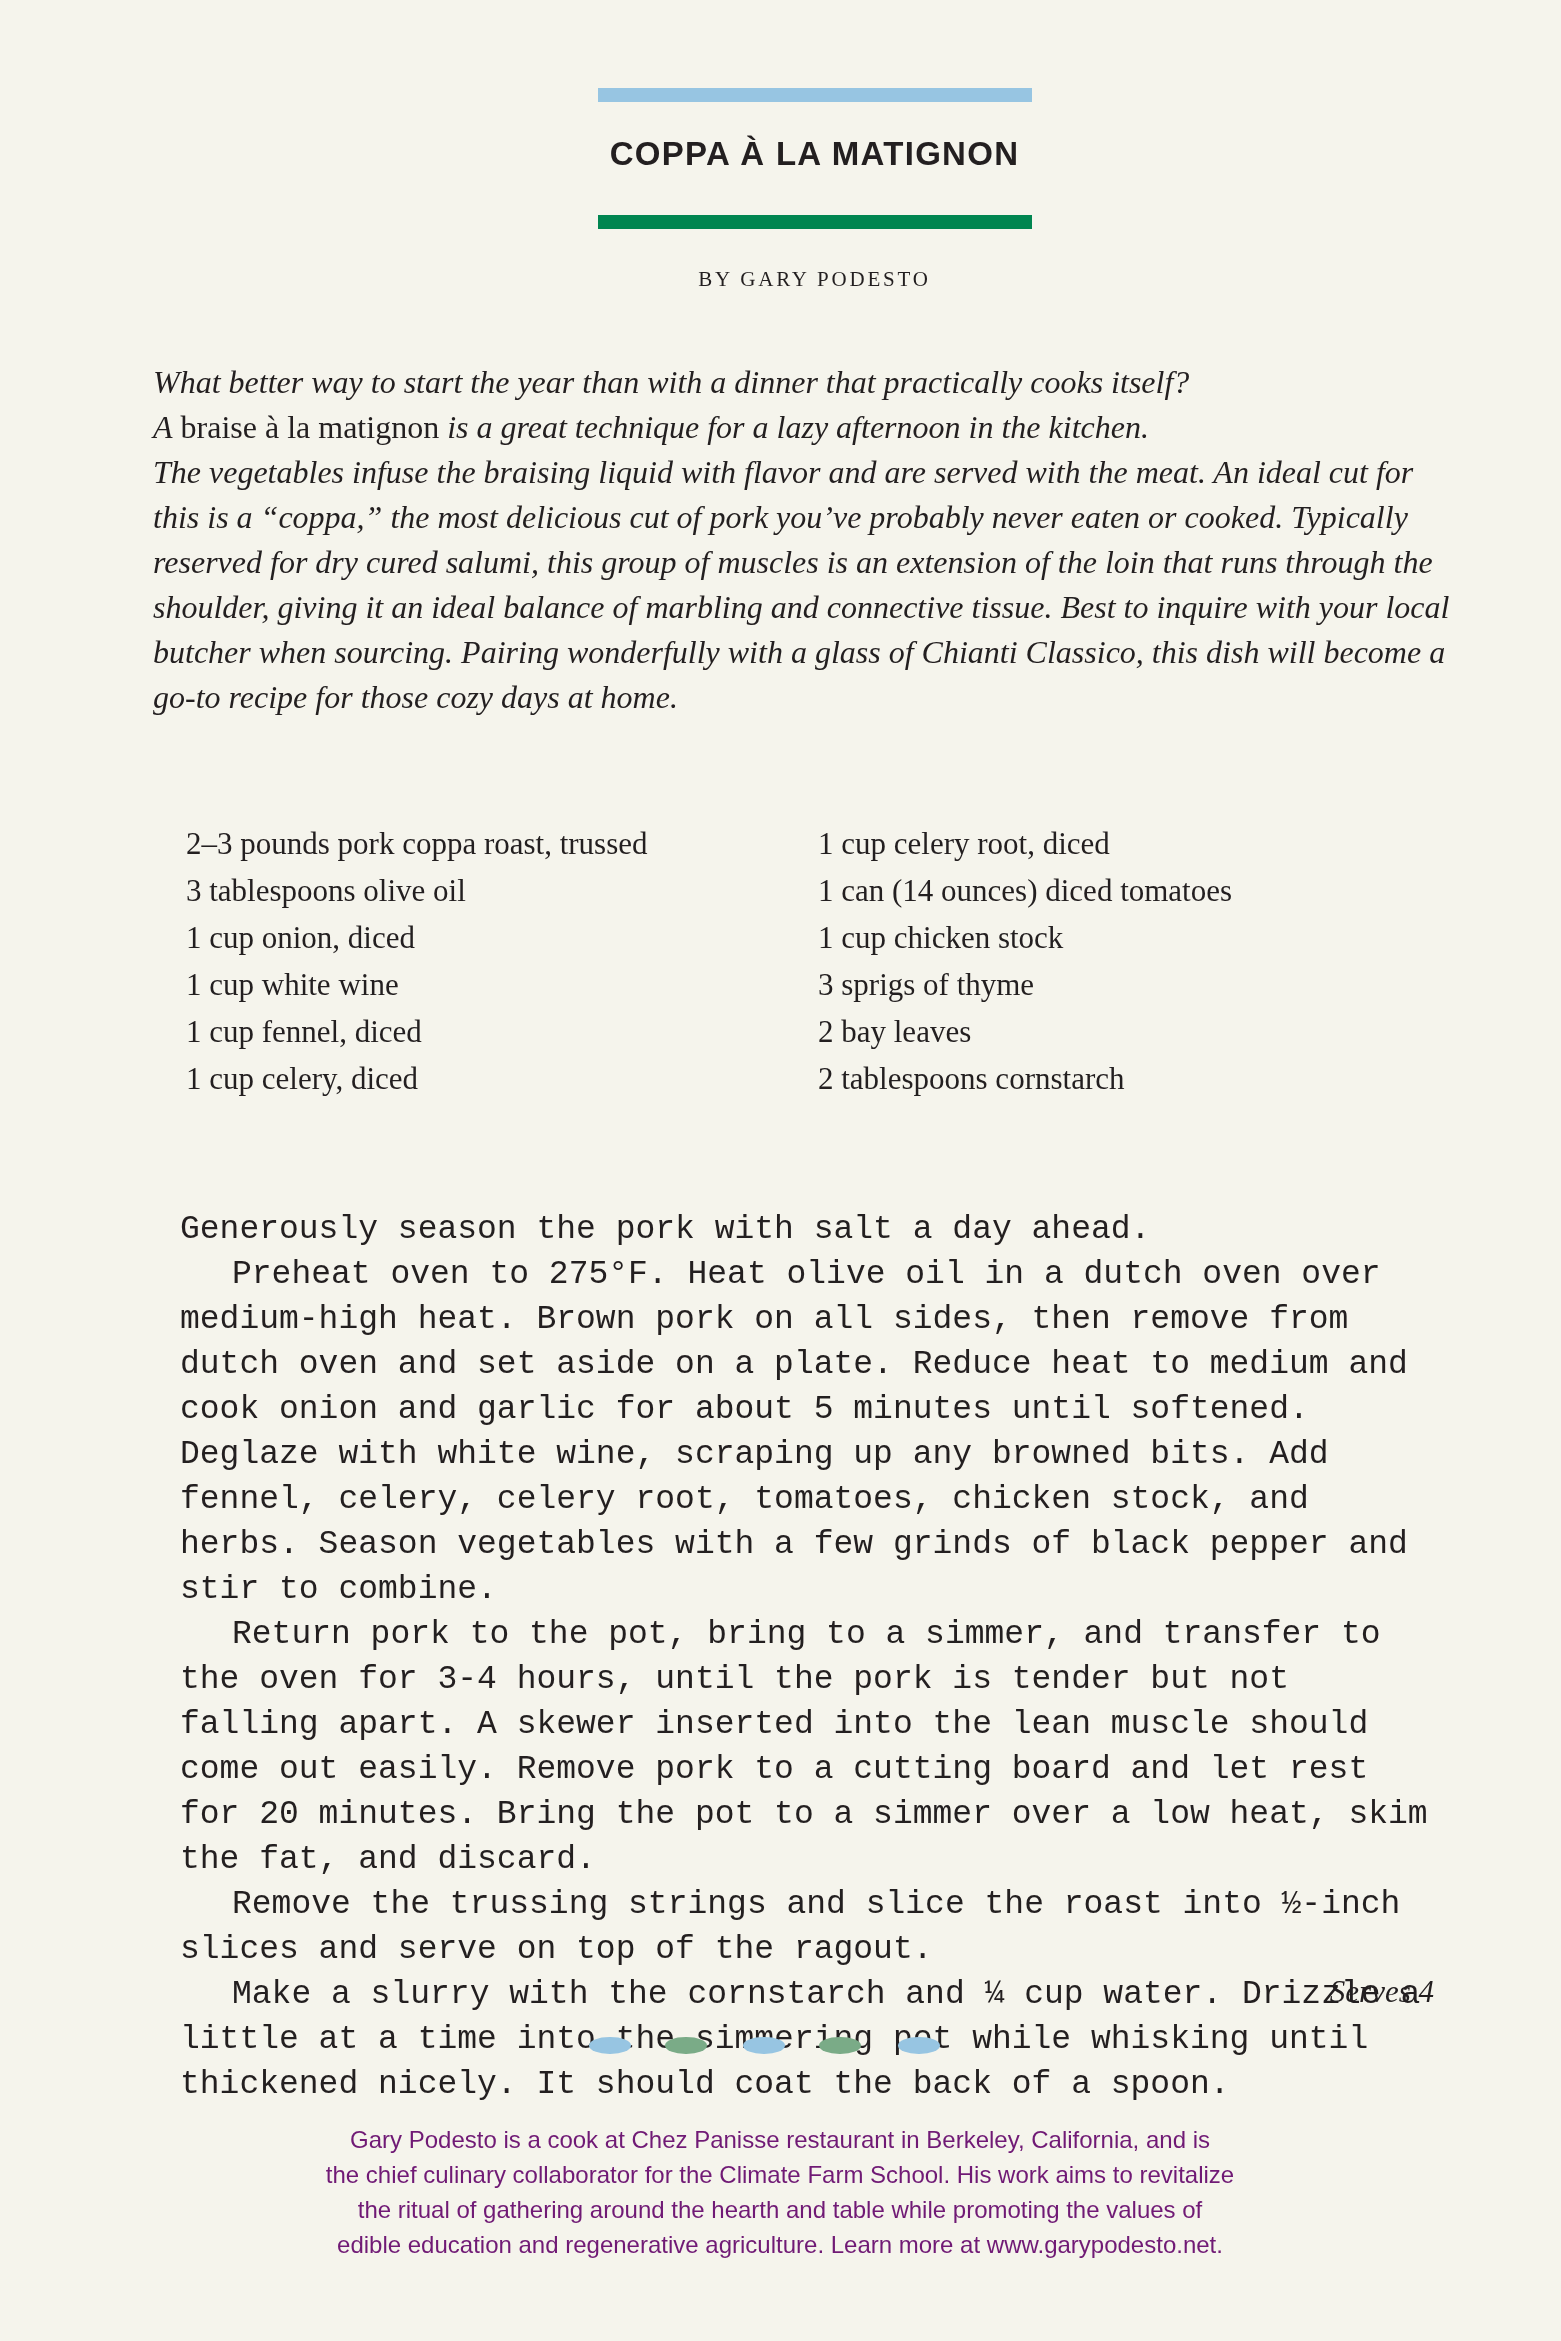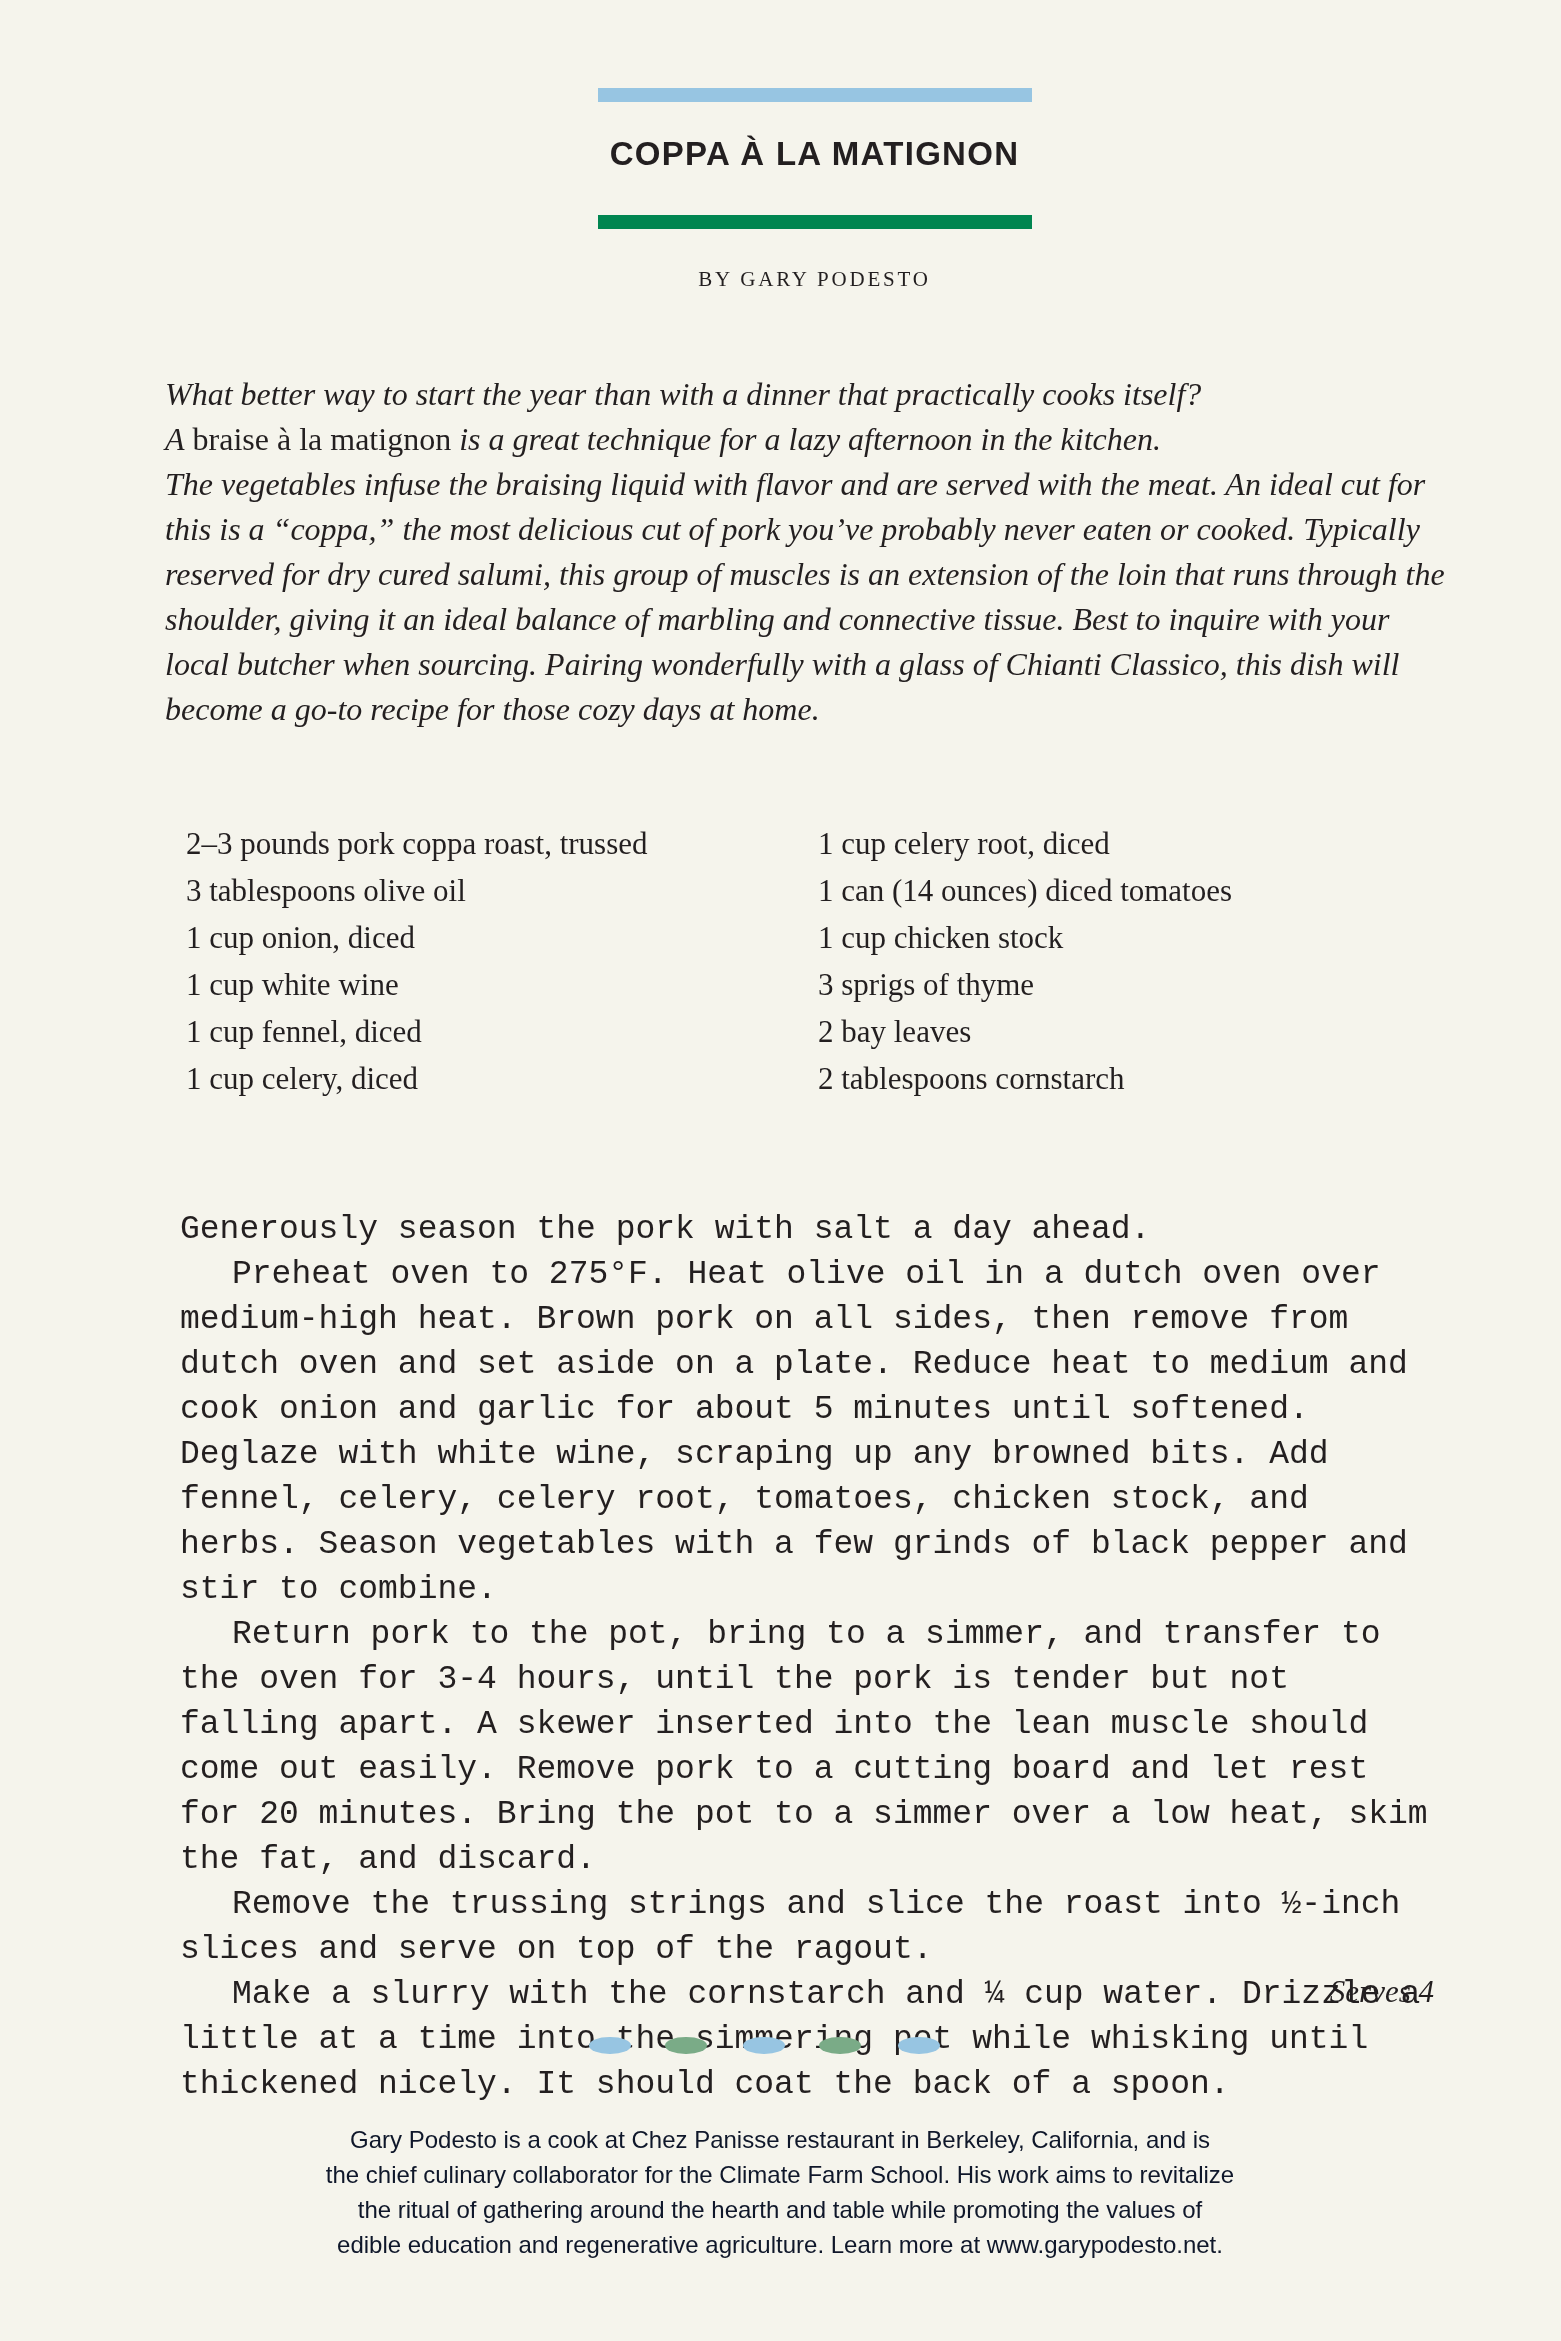--- a/index.html
+++ b/index.html
@@ -4,33 +4,33 @@
 <style>
   html, body { margin:0; padding:0; }
   body { width:1561px; height:2342px; background:#f5f4ec; position:relative; overflow:hidden; color:#231f20; }
   .bar { position:absolute; left:598px; width:434px; height:14px; }
   .bar-blue { top:88px; background:#97c5e2; }
   .bar-green { top:215px; background:#008550; }
   .title { position:absolute; top:135px; left:0; width:1629px; text-align:center; font-family:"Liberation Sans", sans-serif; font-weight:bold; font-size:33px; letter-spacing:1.3px; color:#231f20; }
   .byline { position:absolute; top:267px; left:0; width:1629px; text-align:center; font-family:"Liberation Serif", serif; font-size:21px; letter-spacing:2.8px; color:#231f20; }
   .intro { position:absolute; top:356px; left:149px; width:1318px; font-family:"Liberation Serif", serif; font-style:italic; font-size:32px; line-height:45px; color:#231f20; }
   .intro .roman { font-style:normal; }
-  .intro p { margin:16px; }
+  .intro p { margin:4px; }
   .ingredients { position:absolute; top:820px; left:186px; width:1214px; font-family:"Liberation Serif", serif; font-size:31px; line-height:47px; }
   .col { position:absolute; top:0; }
   .col1 { left:0; }
   .col2 { left:632px; }
   .col div { white-space:nowrap; }
   .method { position:absolute; top:1207px; left:180px; width:1259px; font-family:Liberation Mono, monospace; font-size:33px; line-height:45px; }
   .method p { margin:0; text-indent:52px; }
   .method p.first { text-indent:0; }
   .serves { position:absolute; top:1974px; right:127px; font-family:"Liberation Serif", serif; font-style:italic; font-size:31px; }
   .dots { position:absolute; top:2037px; left:589px; width:347px; height:19px; }
   .dot { position:absolute; top:0; width:42px; height:17.3px; border-radius:50%; }
-  .footer { position:absolute; top:2122px; left:173px; width:1214px; text-align:center; font-family:"Liberation Sans", sans-serif; font-size:24px; line-height:35px; color:#0f172a; }
+  .footer { position:absolute; top:2122px; left:173px; width:1214px; text-align:center; font-family:"Liberation Sans", sans-serif; font-size:24px; line-height:35px; color:#701a75; }
   .footer div { white-space:nowrap; }
 </style>
 </head>
 <body>
 
 <div class="bar bar-blue" style="background: rgb(151, 197, 226);"></div>
 <div class="title">COPPA À LA MATIGNON</div>
 <div class="bar bar-green" style="background: rgb(0, 133, 80);"></div>
 <div class="byline">BY GARY PODESTO</div>
 

